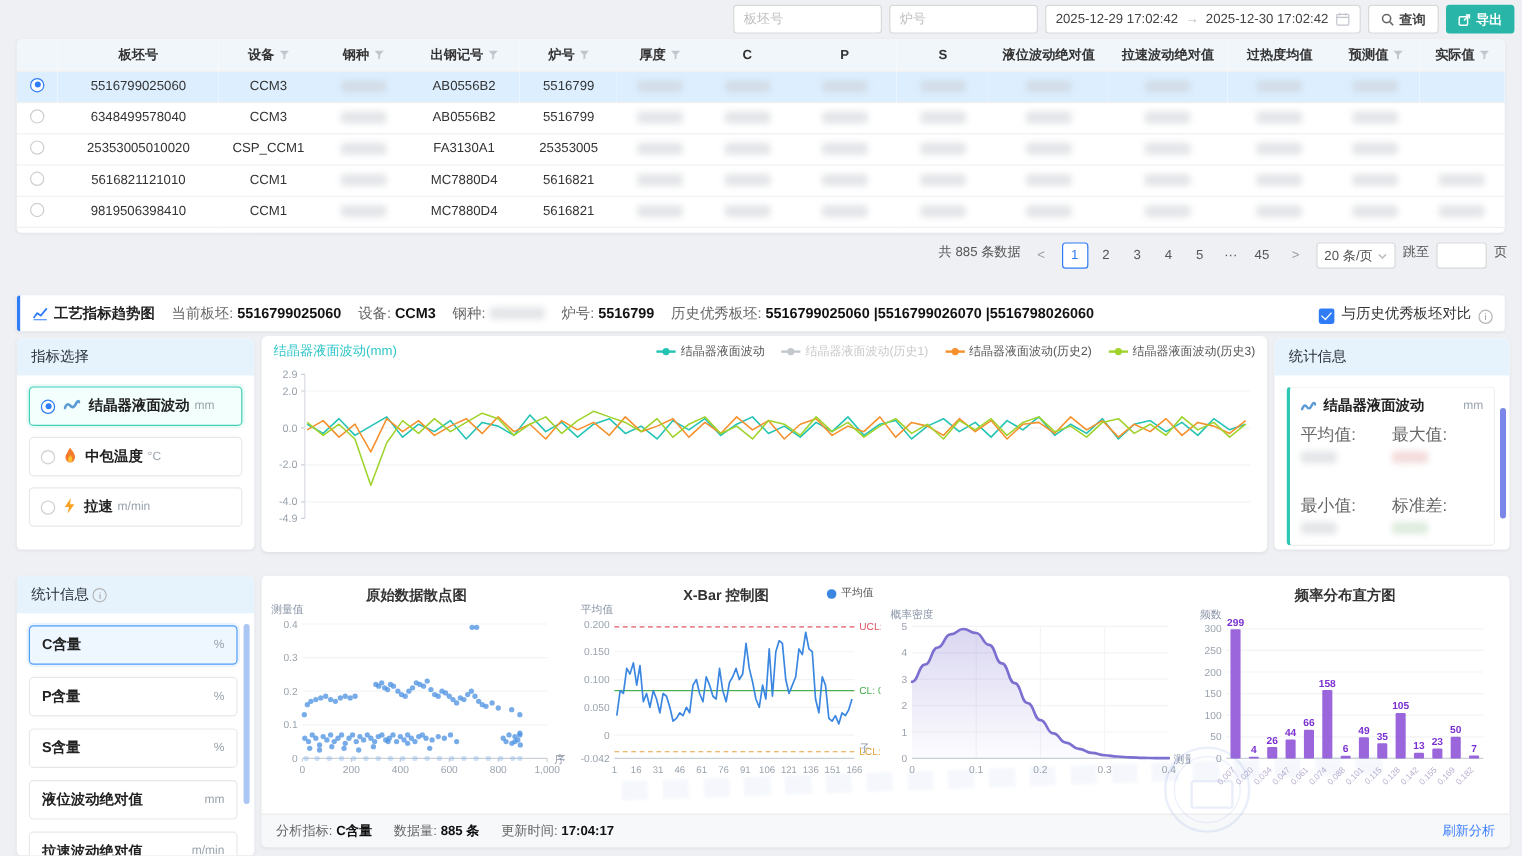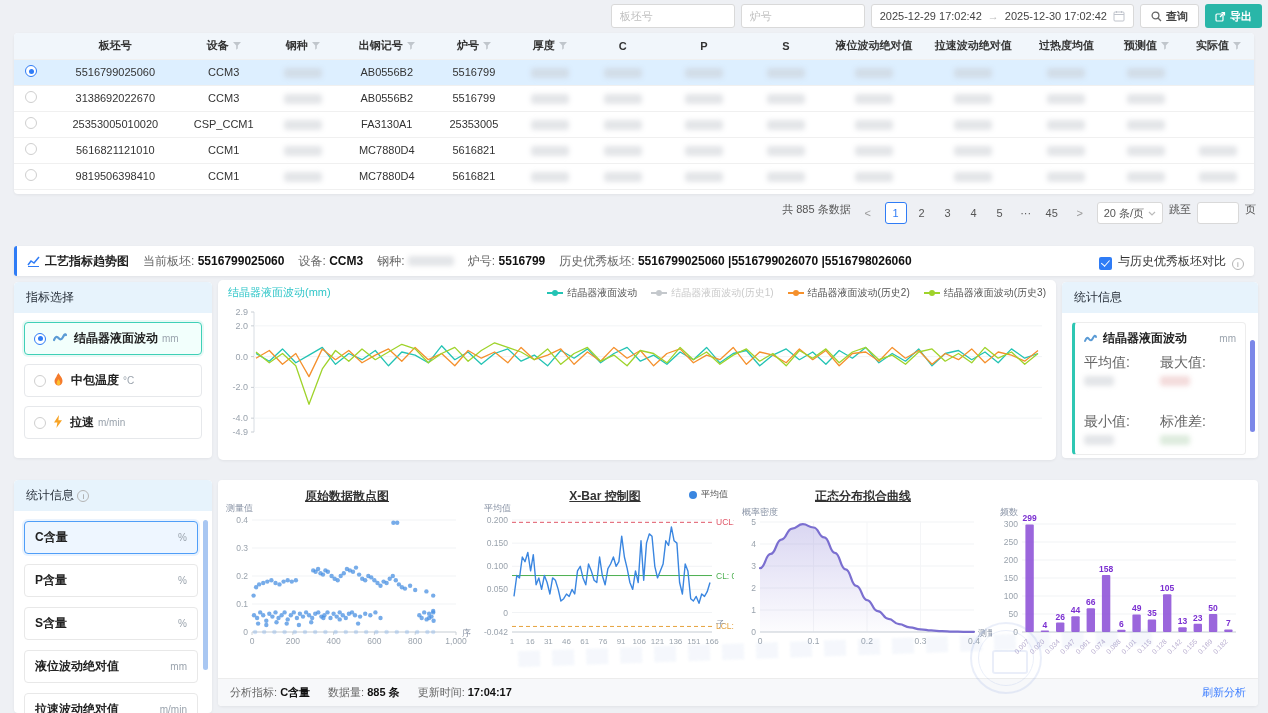--- a/index.html
+++ b/index.html
@@ -78,21 +78,21 @@
   
   .metrics-panel { position:absolute; left:14px; top:480px; width:198px; height:233px; overflow:hidden; }
   .metric-item { margin:10px 14px 0 10px; height:33px; border:1px solid #e8e8e8; border-radius:4px; display:flex; align-items:center; justify-content:space-between; padding:0 10px; cursor:pointer; background:#fff; }
   .metric-item.sel { border-color:#4f9ef8; background:#eef6ff; box-shadow:0 0 0 2px rgba(79,158,248,.12); }
   .metric-item .lbl { font-weight:bold; font-size:12px; color:#222; }
   .metric-item .unit { color:#9aa3ad; font-size:10px; }
 
   .analysis-card { position:absolute; left:218px; top:480px; width:1040px; height:226px; background:#fff; border-radius:4px; box-shadow:0 1px 3px rgba(0,0,0,.06); overflow:hidden; }
   .chart-cells { display:flex; }
   .cell { position:relative; width:258px; height:196px; }
-  .cell .c-title { position:absolute; top:8px; left:0; width:100%; text-align:center; font-weight:bold; font-size:12px; color:#333;text-decoration:underline; }
+  .cell .c-title { position:absolute; top:8px; left:0; width:100%; text-align:center; font-weight:bold; font-size:12px; color:#333; }
   .cell .ylab { position:absolute; top:22px; left:8px; font-size:9px; color:#8a94a6; }
   .cell .c-legend { position:absolute; top:8px; right:6px; display:flex; align-items:center; gap:4px; font-size:9px; color:#555; }
   .cell svg { position:absolute; left:0; top:34px; }
   .analysis-footer { position:absolute; left:0; bottom:0; width:100%; height:28px; background:#f7f8fa; border-top:1px solid #ececec; display:flex; align-items:center; padding:0 12px; gap:18px; font-size:11px; color:#666; }
   .analysis-footer b { color:#111; }
   .refresh { margin-left:auto; color:#3d7eff; cursor:pointer; }
 
   .watermark { position:absolute; left:752px; top:142px; width:72px; height:72px; border:2px solid #6f8fd8; border-radius:50%; opacity:.14; pointer-events:none; z-index:6; }
   .watermark::before { content:""; position:absolute; inset:6px; border:1px solid #6f8fd8; border-radius:50%; }
   .watermark::after { content:""; position:absolute; left:20px; top:26px; width:32px; height:20px; border:2px solid #6f8fd8; border-radius:3px; }
@@ -199,21 +199,21 @@
             <td><span class="blur-blob"></span></td>
             <td><span class="blur-blob"></span></td>
             <td><span class="blur-blob"></span></td>
             <td><span class="blur-blob"></span></td>
             <td><span class="blur-blob"></span></td>
             <td><span class="blur-blob"></span></td>
             <td></td>
           </tr>
           <tr>
             <td><span class="radio"></span></td>
-            <td>3138692022670</td>
+            <td>6348499578040</td>
             <td>CCM3</td>
             <td><span class="blur-blob"></span></td>
             <td>AB0556B2</td>
             <td>5516799</td>
             <td><span class="blur-blob"></span></td>
             <td><span class="blur-blob"></span></td>
             <td><span class="blur-blob"></span></td>
             <td><span class="blur-blob"></span></td>
             <td><span class="blur-blob"></span></td>
             <td><span class="blur-blob"></span></td>
@@ -653,21 +653,20 @@
             <line x1="36" y1="61.53719008264463" x2="236" y2="61.53719008264463" stroke="#4caf50"></line>
             <text x="240" y="64.53719008264463" fill="#4caf50" font-size="8.5" text-anchor="start" font-family="Liberation Sans, sans-serif">CL: 0</text>
             <line x1="36" y1="112.44628099173553" x2="236" y2="112.44628099173553" stroke="#e6a23c" stroke-dasharray="4 3"></line>
             <text x="240" y="115.44628099173553" fill="#e6a23c" font-size="8.5" text-anchor="start" font-family="Liberation Sans, sans-serif">LCL:</text>
             <text x="240" y="112.56198347107438" fill="#8a94a6" font-size="9" text-anchor="start" font-family="Liberation Sans, sans-serif">子</text>
             <polyline points="38.0,82.4 40.8,61.5 43.5,63.9 46.3,43.0 49.0,47.7 51.8,38.4 54.6,56.9 57.3,40.7 60.1,70.8 62.8,63.9 65.6,75.4 68.4,61.5 71.1,68.5 73.9,80.0 76.6,63.9 79.4,66.2 82.2,75.4 84.9,87.0 87.7,84.7 90.5,80.0 93.2,82.4 96.0,75.4 98.7,80.0 101.5,56.9 104.3,52.3 107.0,63.9 109.8,70.8 112.5,50.0 115.3,56.9 118.1,66.2 120.8,68.5 123.6,43.0 126.3,61.5 129.1,70.8 131.9,54.6 134.6,50.0 137.4,43.0 140.1,52.3 142.9,47.7 145.7,22.2 148.4,43.0 151.2,54.6 153.9,68.5 156.7,75.4 159.5,56.9 162.2,68.5 165.0,26.8 167.7,66.2 170.5,29.1 173.3,19.9 176.0,22.2 178.8,52.3 181.5,63.9 184.3,56.9 187.1,50.0 189.8,26.8 192.6,31.5 195.4,12.9 198.1,26.8 200.9,29.1 203.6,68.5 206.4,80.0 209.2,50.0 211.9,56.9 214.7,84.7 217.4,87.0 220.2,82.4 223.0,89.3 225.7,80.0 228.5,82.4 231.2,77.7 234.0,68.5" fill="none" stroke="#3a86e0" stroke-width="1.4" stroke-linejoin="round"></polyline>
           </svg>
       </div>
 
       <div class="cell">
-        <div class="c-title">正态分布拟合曲线</div>
         <div class="ylab" style="top:26px">概率密度</div>
         <svg id="normal-svg" width="258" height="158">
             <line x1="26" y1="118" x2="240" y2="118" stroke="#f1f3f5"></line>
             <text x="22" y="121" fill="#9aa3ad" font-size="8.5" text-anchor="end" font-family="Liberation Sans, sans-serif">0</text>
             <line x1="26" y1="96" x2="240" y2="96" stroke="#f1f3f5"></line>
             <text x="22" y="99" fill="#9aa3ad" font-size="8.5" text-anchor="end" font-family="Liberation Sans, sans-serif">1</text>
             <line x1="26" y1="74" x2="240" y2="74" stroke="#f1f3f5"></line>
             <text x="22" y="77" fill="#9aa3ad" font-size="8.5" text-anchor="end" font-family="Liberation Sans, sans-serif">2</text>
             <line x1="26" y1="52" x2="240" y2="52" stroke="#f1f3f5"></line>
             <text x="22" y="55" fill="#9aa3ad" font-size="8.5" text-anchor="end" font-family="Liberation Sans, sans-serif">3</text>
@@ -690,20 +689,21 @@
                 <stop offset="0%" stop-color="#7b6fd0" stop-opacity="0.28"></stop>
                 <stop offset="100%" stop-color="#7b6fd0" stop-opacity="0.02"></stop>
               </linearGradient>
             </defs>
             <path d="M26 54.2 C31.35 54.2 31.35 39.900000000000006 36.7 39.900000000000006 C42.05 39.900000000000006 42.05 25.599999999999998 47.4 25.599999999999998 C52.75 25.599999999999998 52.75 14.599999999999996 58.1 14.599999999999996 C63.45 14.599999999999996 63.45 10.199999999999992 68.8 10.199999999999992 C74.15 10.199999999999992 74.15 13.5 79.5 13.5 C84.85 13.5 84.85 23.400000000000006 90.2 23.400000000000006 C95.55000000000001 23.400000000000006 95.55000000000001 38.8 100.9 38.8 C106.25 38.8 106.25 55.3 111.6 55.3 C116.94999999999999 55.3 116.94999999999999 71.8 122.3 71.8 C127.65 71.8 127.65 86.1 133 86.1 C138.35 86.1 138.35 97.1 143.7 97.1 C149.05 97.1 149.05 104.80000000000001 154.4 104.80000000000001 C159.75 104.80000000000001 159.75 110.08 165.1 110.08 C170.45 110.08 170.45 113.38 175.8 113.38 C181.14999999999998 113.38 181.14999999999998 115.36 186.49999999999997 115.36 C191.84999999999997 115.36 191.84999999999997 116.46 197.2 116.46 C202.55 116.46 202.55 117.12 207.9 117.12 C213.25 117.12 213.25 117.56000000000002 218.6 117.56000000000002 C223.95 117.56000000000002 223.95 117.78 229.29999999999998 117.78 C234.64999999999998 117.78 234.64999999999998 117.78 240 117.78 L240 118 L26 118 Z" fill="url(#ng)" stroke="none"></path>
             <path d="M26 54.2 C31.35 54.2 31.35 39.900000000000006 36.7 39.900000000000006 C42.05 39.900000000000006 42.05 25.599999999999998 47.4 25.599999999999998 C52.75 25.599999999999998 52.75 14.599999999999996 58.1 14.599999999999996 C63.45 14.599999999999996 63.45 10.199999999999992 68.8 10.199999999999992 C74.15 10.199999999999992 74.15 13.5 79.5 13.5 C84.85 13.5 84.85 23.400000000000006 90.2 23.400000000000006 C95.55000000000001 23.400000000000006 95.55000000000001 38.8 100.9 38.8 C106.25 38.8 106.25 55.3 111.6 55.3 C116.94999999999999 55.3 116.94999999999999 71.8 122.3 71.8 C127.65 71.8 127.65 86.1 133 86.1 C138.35 86.1 138.35 97.1 143.7 97.1 C149.05 97.1 149.05 104.80000000000001 154.4 104.80000000000001 C159.75 104.80000000000001 159.75 110.08 165.1 110.08 C170.45 110.08 170.45 113.38 175.8 113.38 C181.14999999999998 113.38 181.14999999999998 115.36 186.49999999999997 115.36 C191.84999999999997 115.36 191.84999999999997 116.46 197.2 116.46 C202.55 116.46 202.55 117.12 207.9 117.12 C213.25 117.12 213.25 117.56000000000002 218.6 117.56000000000002 C223.95 117.56000000000002 223.95 117.78 229.29999999999998 117.78 C234.64999999999998 117.78 234.64999999999998 117.78 240 117.78" fill="none" stroke="#7b6fd0" stroke-width="2.2" stroke-linecap="round"></path>
           </svg>
       </div>
 
       <div class="cell">
+        <div class="c-title">频率分布直方图</div>
         <div class="ylab" style="top:26px">频数</div>
         <svg id="hist-svg" width="258" height="162">
             <line x1="30" y1="118" x2="244" y2="118" stroke="#f1f3f5"></line>
             <text x="26" y="121" fill="#9aa3ad" font-size="8.5" text-anchor="end" font-family="Liberation Sans, sans-serif">0</text>
             <line x1="30" y1="100" x2="244" y2="100" stroke="#f1f3f5"></line>
             <text x="26" y="103" fill="#9aa3ad" font-size="8.5" text-anchor="end" font-family="Liberation Sans, sans-serif">50</text>
             <line x1="30" y1="82" x2="244" y2="82" stroke="#f1f3f5"></line>
             <text x="26" y="85" fill="#9aa3ad" font-size="8.5" text-anchor="end" font-family="Liberation Sans, sans-serif">100</text>
             <line x1="30" y1="64" x2="244" y2="64" stroke="#f1f3f5"></line>
             <text x="26" y="67" fill="#9aa3ad" font-size="8.5" text-anchor="end" font-family="Liberation Sans, sans-serif">150</text>

